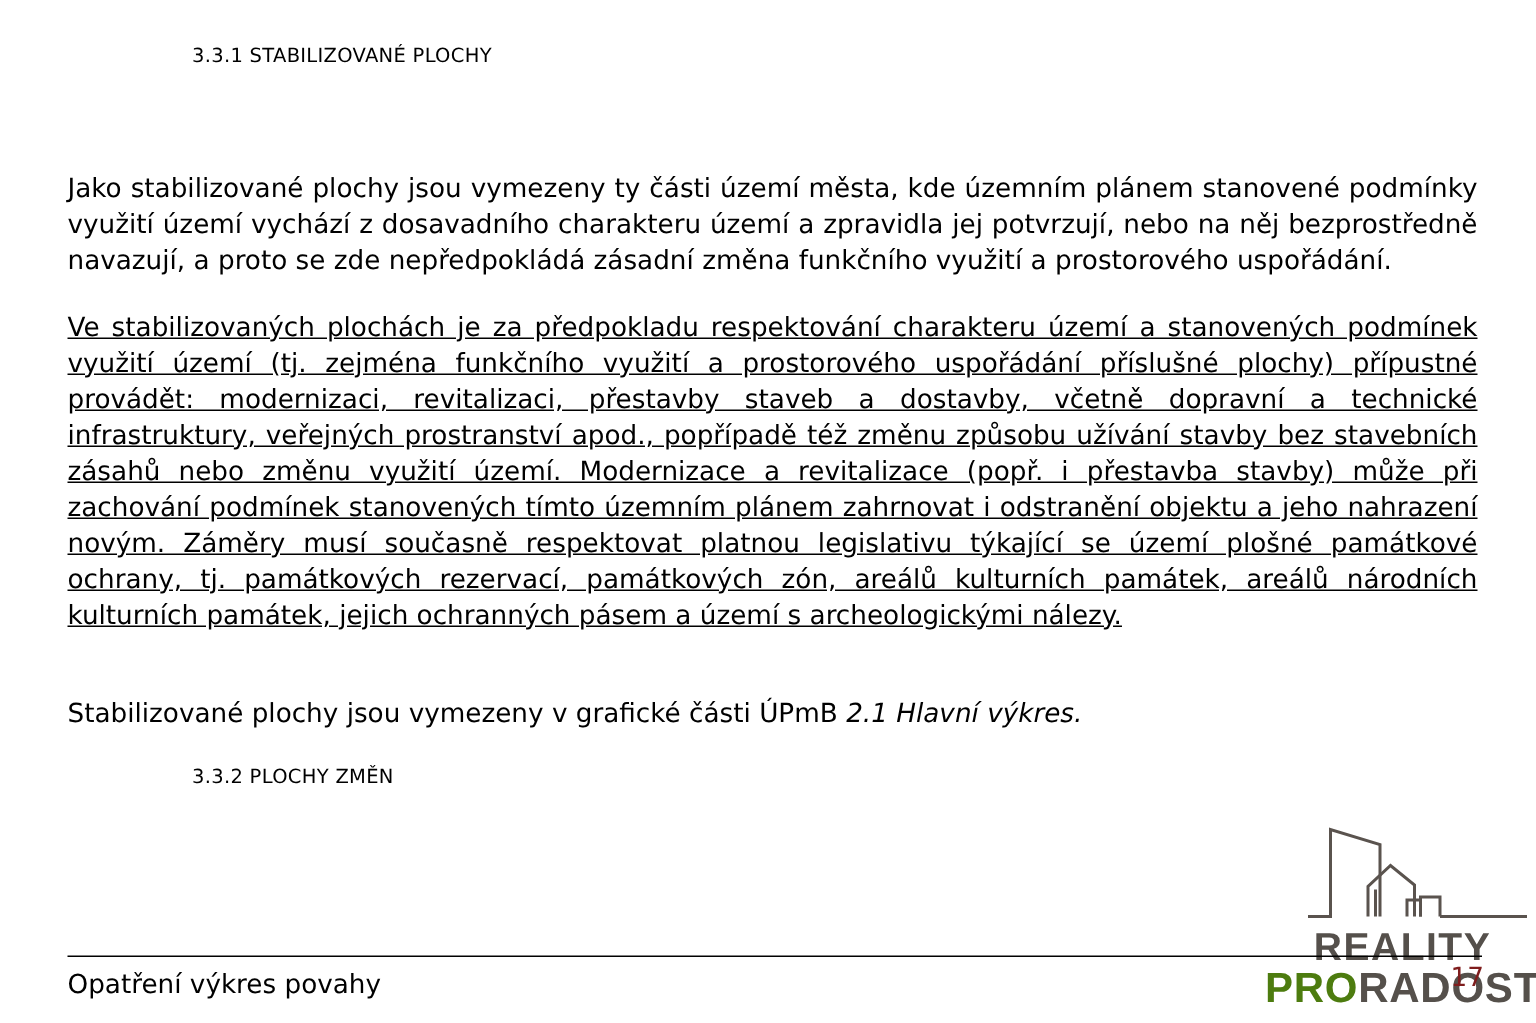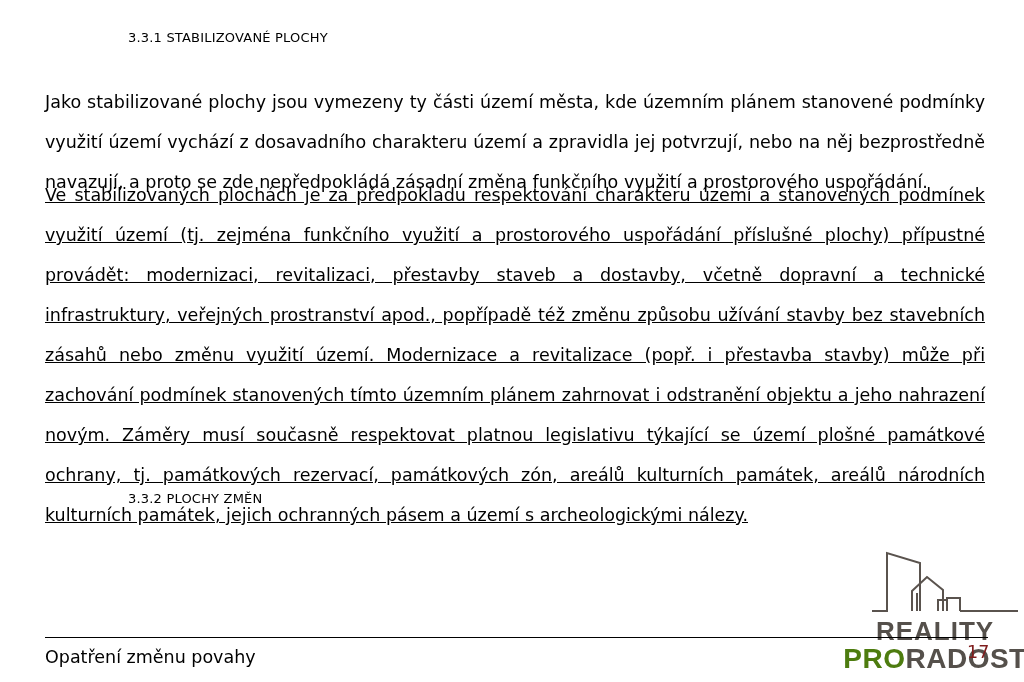--- a/index.html
+++ b/index.html
@@ -12,29 +12,30 @@
     overflow:hidden;
   }
   .heading{
     position:absolute;left:128px;
     font-size:13px;line-height:30px;
     letter-spacing:0.2px;
     white-space:nowrap;
   }
   .para{
     position:absolute;left:45px;width:940px;
-    font-size:17.5px;line-height:40px;
+    font-size:17.5px;line-height:24px;
     text-align:justify;
+    margin-top:32px;
   }
   .para .it{font-style:italic;}
   #h1{top:23px;}
   #p1{top:82px;}
   #p2{top:175px;text-decoration:underline;}
   #p3{top:432px;}
-  #h2{top:484px;}
+  #h2{top:504px;}
   #p4{top:563px;}
   .footer-rule{
     position:absolute;left:45px;top:637px;width:943px;height:0;
     border-top:1.6px solid #000;
     z-index:3;
   }
   .footer-text{
     position:absolute;left:45px;top:642px;
     font-size:17.5px;line-height:30px;
   }
@@ -74,27 +75,28 @@
 <body>
 
 <div class="page">
 
   <div class="heading" id="h1">3.3.1 STABILIZOVANÉ PLOCHY</div>
 
   <div class="para" id="p1">Jako stabilizované plochy jsou vymezeny ty části území města, kde územním plánem stanovené podmínky využití území vychází z dosavadního charakteru území a zpravidla jej potvrzují, nebo na něj bezprostředně navazují, a proto se zde nepředpokládá zásadní změna funkčního využití a prostorového uspořádání.</div>
 
   <div class="para" id="p2">Ve stabilizovaných plochách je za předpokladu respektování charakteru území a stanovených podmínek využití území (tj. zejména funkčního využití a prostorového uspořádání příslušné plochy) přípustné provádět: modernizaci, revitalizaci, přestavby staveb a dostavby, včetně dopravní a technické infrastruktury, veřejných prostranství apod., popřípadě též změnu způsobu užívání stavby bez stavebních zásahů nebo změnu využití území. Modernizace a revitalizace (popř. i přestavba stavby) může při zachování podmínek stanovených tímto územním plánem zahrnovat i odstranění objektu a jeho nahrazení novým. Záměry musí současně respektovat platnou legislativu týkající se území plošné památkové ochrany, tj. památkových rezervací, památkových zón, areálů kulturních památek, areálů národních kulturních památek, jejich ochranných pásem a území s archeologickými nálezy.</div>
 
+  <div class="para" id="p3"><span>Stabilizované plochy jsou vymezeny v grafické části ÚPmB </span><span class="it">2.1 Hlavní výkres.</span></div>
 
   <div class="heading" id="h2">3.3.2 PLOCHY ZMĚN</div>
 
 
   <div class="footer-rule"></div>
 
-  <div class="footer-text">Opatření změnu povahy</div>
+  <div class="footer-text">Opatření výkres povahy</div>
 
   <div class="page-number">17</div>
 
   <div class="logo">
     <svg class="logo-icon" viewBox="0 0 150 64" fill="none" stroke="#5a534e" stroke-width="2" stroke-linejoin="miter">
       <path d="M2 61 H17 V3 L50 13 V61"></path>
       <path d="M42 61 V41 L57 27 L73 40 V61"></path>
       <path d="M47 61 V43"></path>
       <path d="M68 61 V50 H77 V61"></path>
       <path d="M77 61 V48 H90 V61"></path>

